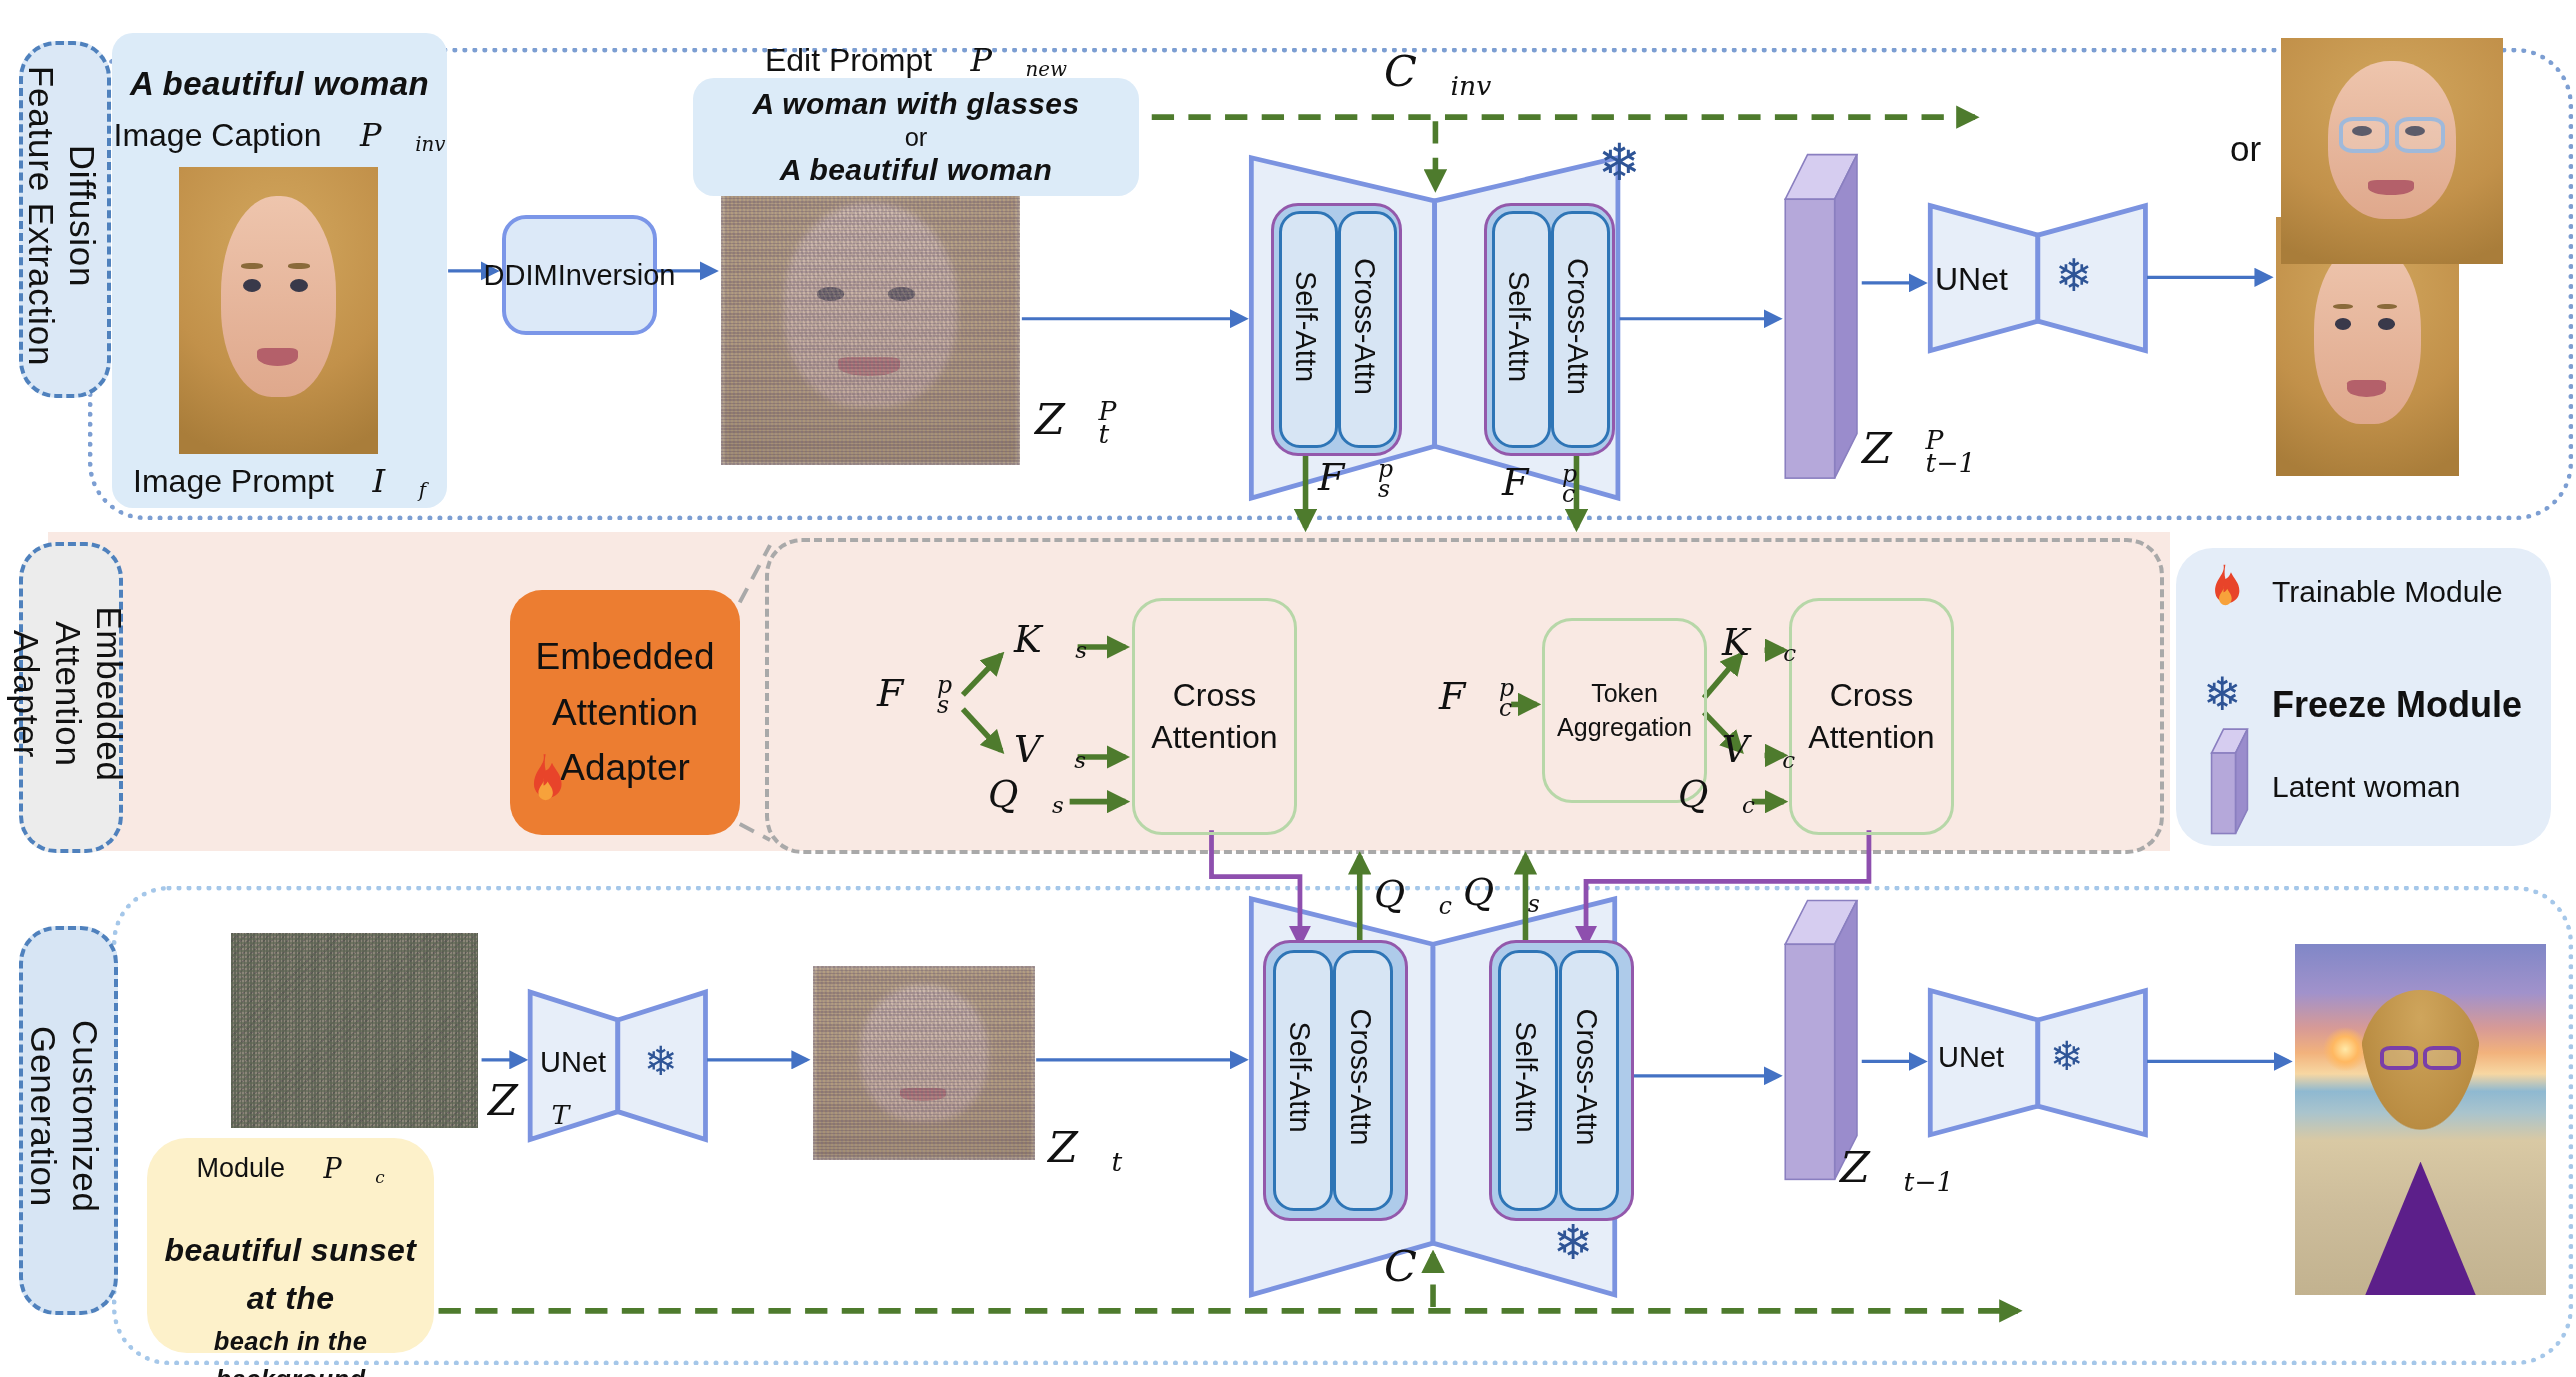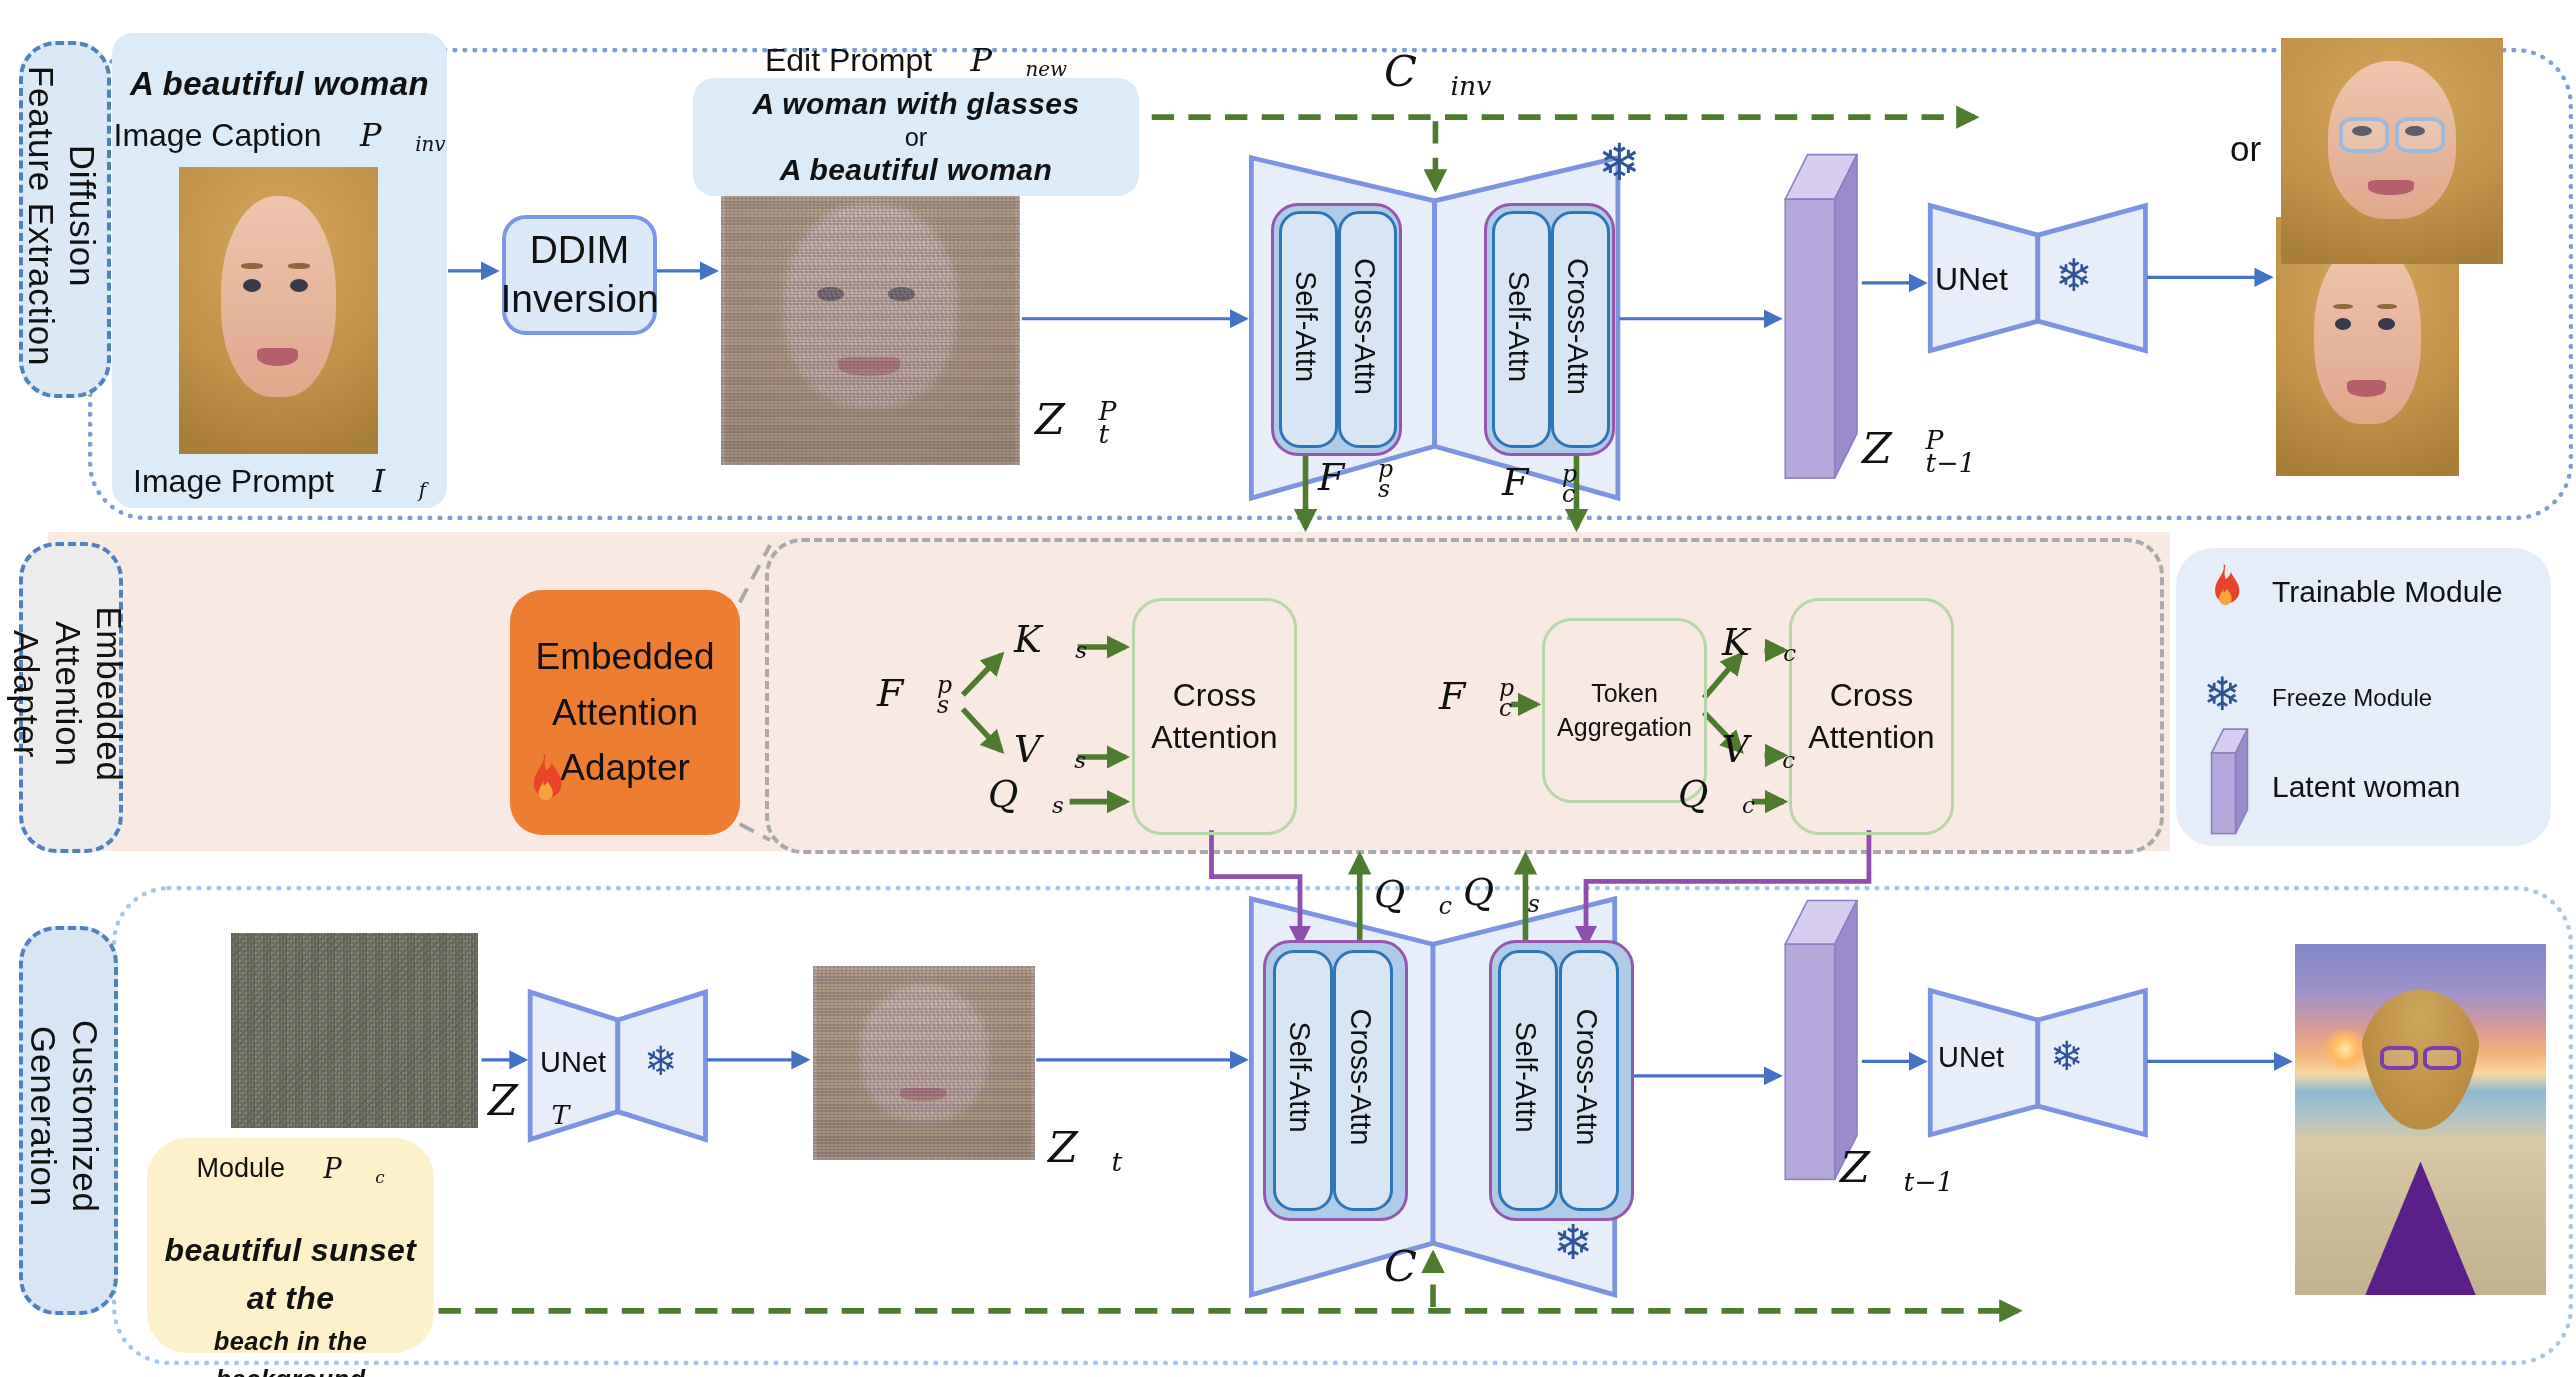--- a/index.html
+++ b/index.html
@@ -17,22 +17,22 @@
 
   
   .sideblock{border:4px dashed #4f81bd;border-radius:37px;}
   .vlabel{display:flex;flex-direction:column;justify-content:center;align-items:center;
           transform:rotate(90deg);text-align:center;font-size:35px;line-height:1.18;
           letter-spacing:0.8px;white-space:nowrap;z-index:4;}
 
   
   .softbox{background:#dcebf8;border-radius:21px;}
   .ddim{background:#dce9f8;border:4px solid #7b96e8;border-radius:24px;
-        display:flex;flex-direction:column;justify-content:center;align-items:center;
-        font-size:39px;line-height:1.25;}
+        display:flex;justify-content:center;align-items:center;
+        font-size:29px;line-height:1.25;}
   .orange{background:#ec7d31;border-radius:32px;display:flex;flex-direction:column;
           justify-content:center;align-items:center;font-size:37px;line-height:1.5;}
   .greenbox{border:3.2px solid #b7d7a8;border-radius:30px;display:flex;flex-direction:column;
             justify-content:center;align-items:center;}
   .legend{background:#e4edf8;border-radius:37px;}
   .prompt{background:#fdf1ca;border-radius:40px;}
 
   .attnwrap{background:#aecbea;border:3.2px solid #9358ab;border-radius:27px;}
   .subblk{background:#d7e5f4;border:3.2px solid #2e75b6;border-radius:21px;}
   .rot{display:flex;justify-content:center;align-items:center;transform:rotate(90deg);
@@ -333,21 +333,21 @@
 
   <div class="abs legend mid" style="left:2176px;top:548px;width:375px;height:298px;"></div>
   <div class="abs flame" style="left:2201px;top:563px;width:45px;height:56px;">
     <svg viewBox="0 0 24 30" width="45" height="56">
         <path d="M12 1c1.2 5-4.5 7.5-4.5 14a6.5 6.5 0 0 0 13 0c0-4.5-3-6.5-4.5-10-.8 2.2-2 3.4-3 3.6-.6-2.4-.5-5 0-7.6z" fill="#e8442a"></path>
         <path d="M12 12c.6 2.8-2.4 4-2.4 7.2a3.4 3.4 0 0 0 6.8 0c0-2.4-1.6-3.6-2.4-5.4-.5 1.1-1.4 1.8-2 1.9z" fill="#f7a23b"></path>
       </svg>
   </div>
   <div class="abs fg" style="left:2272px;top:575px;font-size:30px;">Trainable Module</div>
   <div class="abs snow fg" style="left:2203px;top:671px;font-size:46px;">❄</div>
-  <div class="abs fg" style="left:2272px;top:684px;font-size:24px;">Freeze Module</div>
+  <div class="abs fg" style="left:2272px;top:684px;font-size:36px;font-weight:bold;">Freeze Module</div>
   <div class="abs fg" style="left:2272px;top:770px;font-size:30px;">Latent woman</div>
 
   <div class="abs noisebg" style="left:231px;top:933px;width:247px;height:195px;"></div>
   <div class="abs math fg" style="left:488px;top:1078px;">
     <span>Z</span>
     <span class="ss">
         <span class="up"></span>
         <span class="dn">T</span>
       </span>
   </div>

